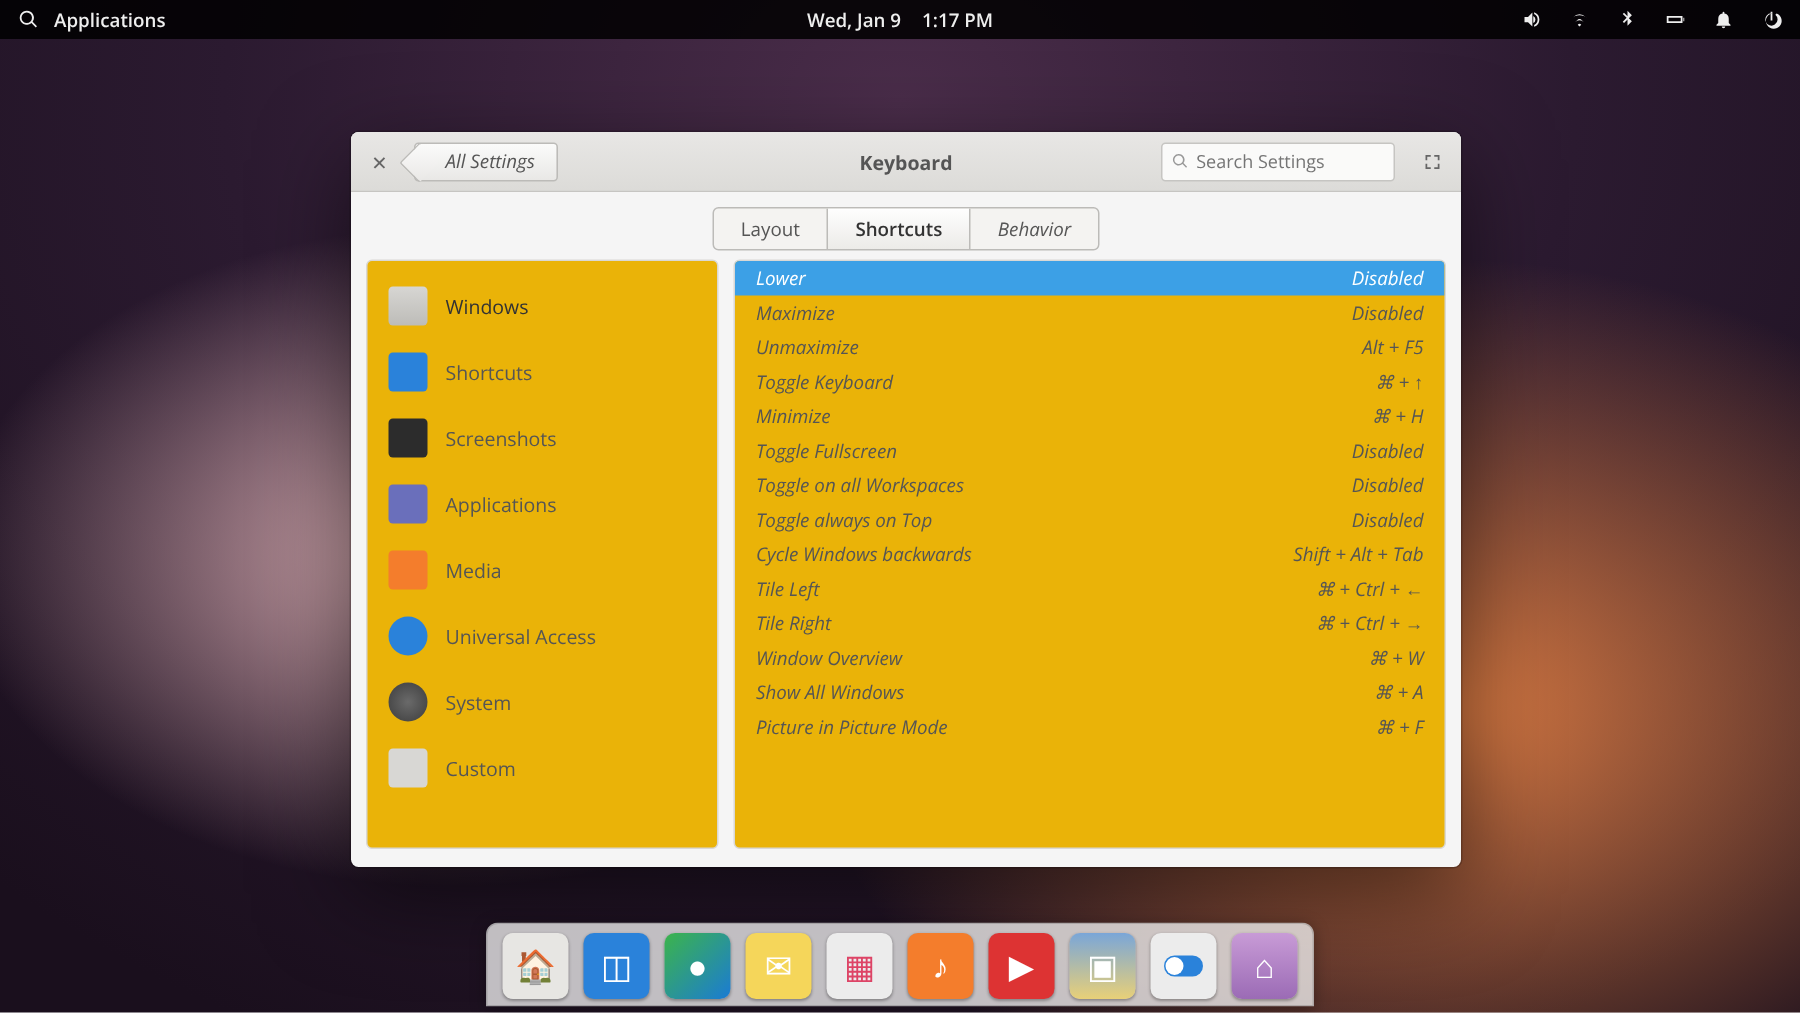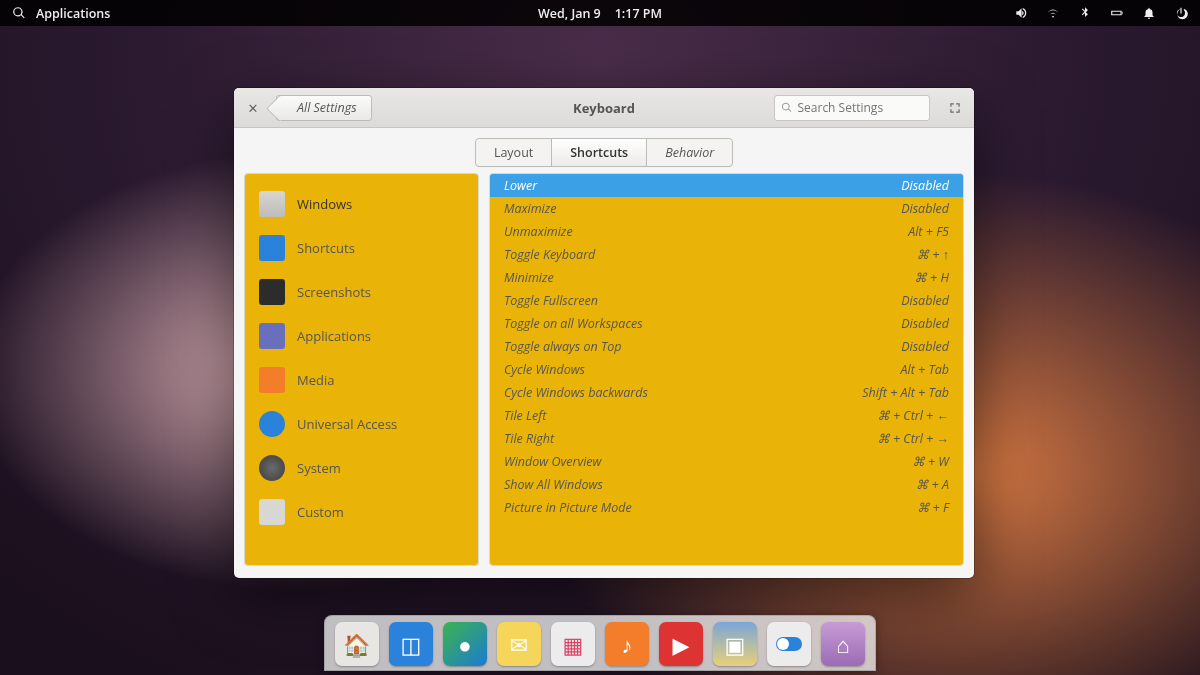--- a/index.html
+++ b/index.html
@@ -269,24 +269,20 @@
         </div>
         <div class="row">
           <span>Toggle on all Workspaces</span>
           <span class="val">Disabled</span>
         </div>
         <div class="row">
           <span>Toggle always on Top</span>
           <span class="val">Disabled</span>
         </div>
         <div class="row">
-          <span>Cycle Windows</span>
-          <span class="val">Alt + Tab</span>
-        </div>
-        <div class="row">
           <span>Cycle Windows backwards</span>
           <span class="val">Shift + Alt + Tab</span>
         </div>
         <div class="row">
           <span>Tile Left</span>
           <span class="val">⌘ + Ctrl + ←</span>
         </div>
         <div class="row">
           <span>Tile Right</span>
           <span class="val">⌘ + Ctrl + →</span>

